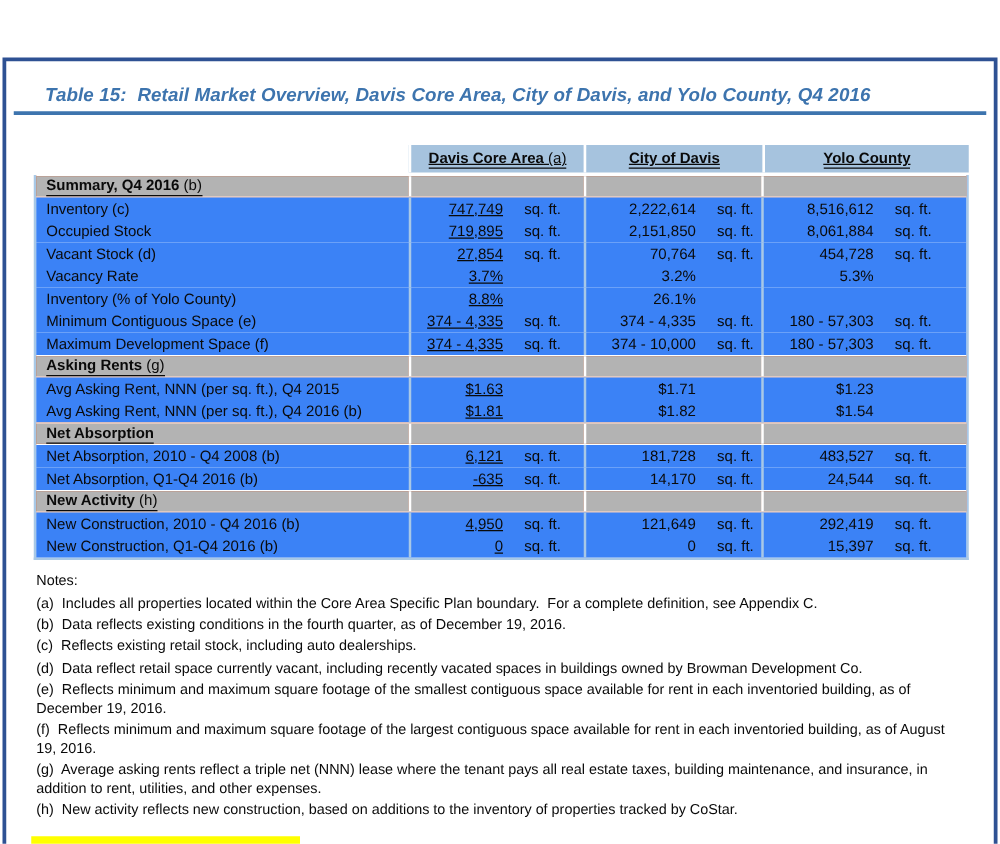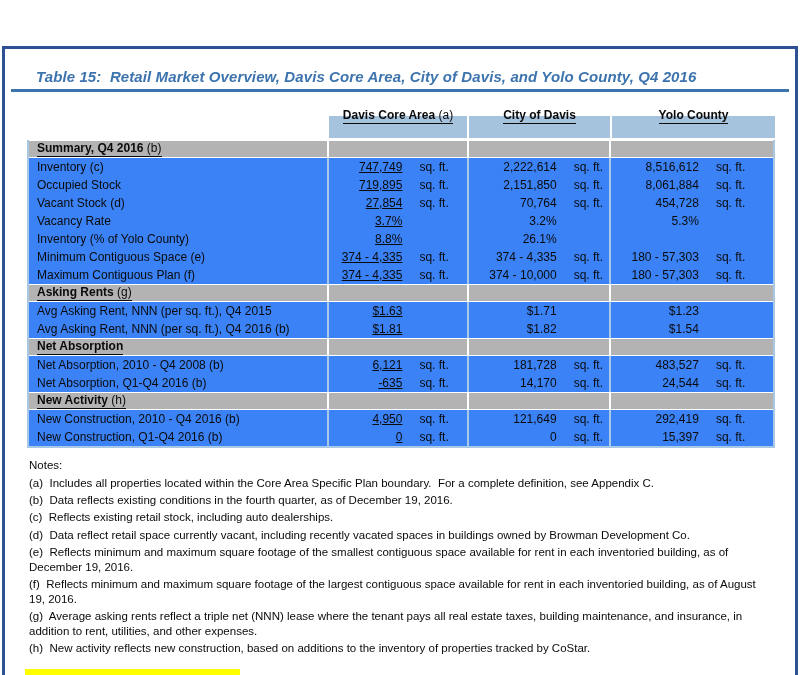--- a/index.html
+++ b/index.html
@@ -15,21 +15,21 @@
   .tbl{margin:24px 0 0 22px;width:748px;font-size:12px;}
   .row{display:flex;}
   .cell{box-sizing:border-box;}
   .label-cell{width:300px;padding-left:8px;display:flex;align-items:center;}
   .g{display:flex;align-items:center;border-left:2px solid var(--separator-blue,#a8c8e6);}
   .g1{width:140px;}.g2{width:143px;}.g3{width:165px;}
 
   .hdr-row{height:22px;margin-bottom:2px;}
   .hdr-row .label-cell{background:#fff;}
   .hdr-cell{background:var(--header-band-blue,#a6c3de);justify-content:center;align-items:flex-end;
-            padding-bottom:14px;border-left:2px solid #fff;}
+            padding-bottom:3px;border-left:2px solid #fff;text-decoration:underline;}
   .hdr-underline,.sec-underline{border-bottom:1.5px solid #0a0a0a;padding-bottom:1px;font-weight:bold;}
   .hdr-note,.sec-note{font-weight:normal;}
 
   .tbl-body{border:2px solid var(--separator-blue,#a8c8e6);border-top:none;}
   .section-row{height:16px;background:#c2410c;border-top:1px solid #fff;border-bottom:1px solid #fff;}
   .section-row .cell{background:var(--section-band-gray,#b3b3b3);height:100%;}
   .section-row .g{border-left-color:#fff;}
   .data-row{height:18px;background:#3b82f6;}
   .val{display:inline-block;text-align:right;white-space:nowrap;}
   .g1 .val{width:73px;text-decoration:underline;}.g2 .val{width:88px;}.g3 .val{width:88px;}
@@ -157,21 +157,21 @@
           <div class="cell g g2">
             <span class="val">374 - 4,335</span>
             <span class="unit">sq. ft.</span>
           </div>
           <div class="cell g g3">
             <span class="val">180 - 57,303</span>
             <span class="unit">sq. ft.</span>
           </div>
         </div>
         <div class="row data-row">
-          <div class="cell label-cell">Maximum Contiguous Plan (f)</div>
+          <div class="cell label-cell">Maximum Development Space (f)</div>
           <div class="cell g g1">
             <span class="val">374 - 4,335</span>
             <span class="unit">sq. ft.</span>
           </div>
           <div class="cell g g2">
             <span class="val">374 - 10,000</span>
             <span class="unit">sq. ft.</span>
           </div>
           <div class="cell g g3">
             <span class="val">180 - 57,303</span>

